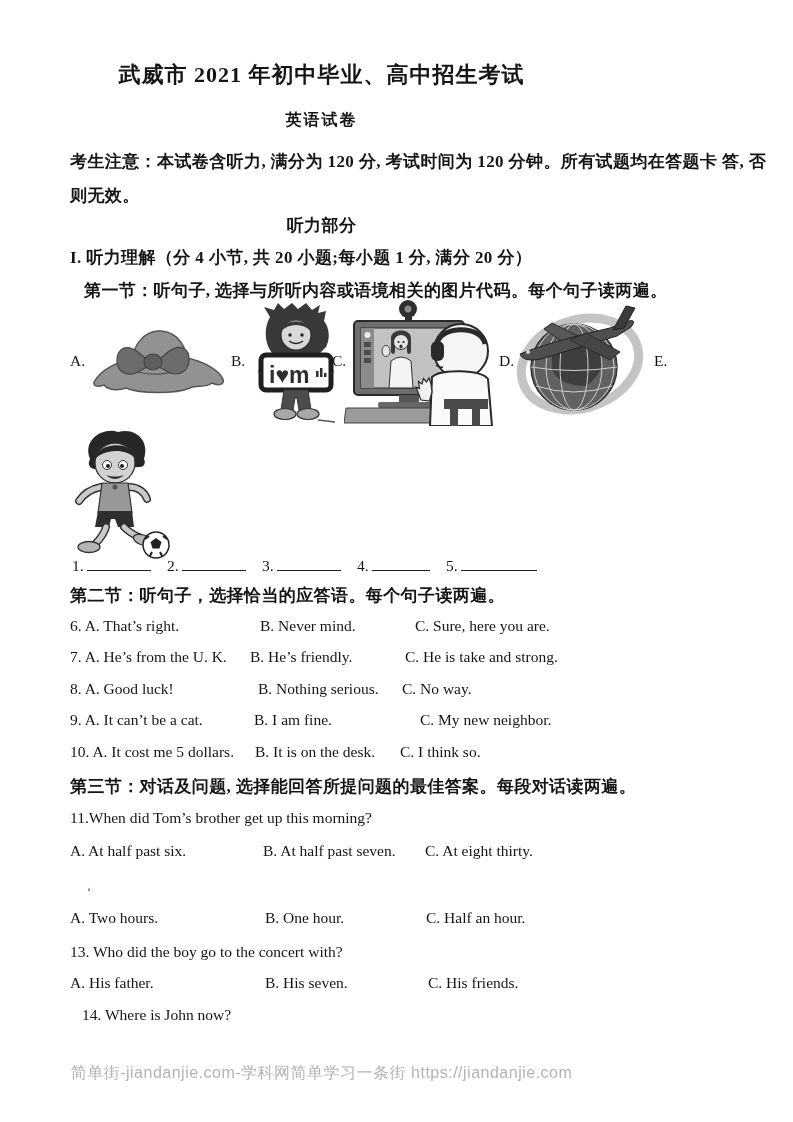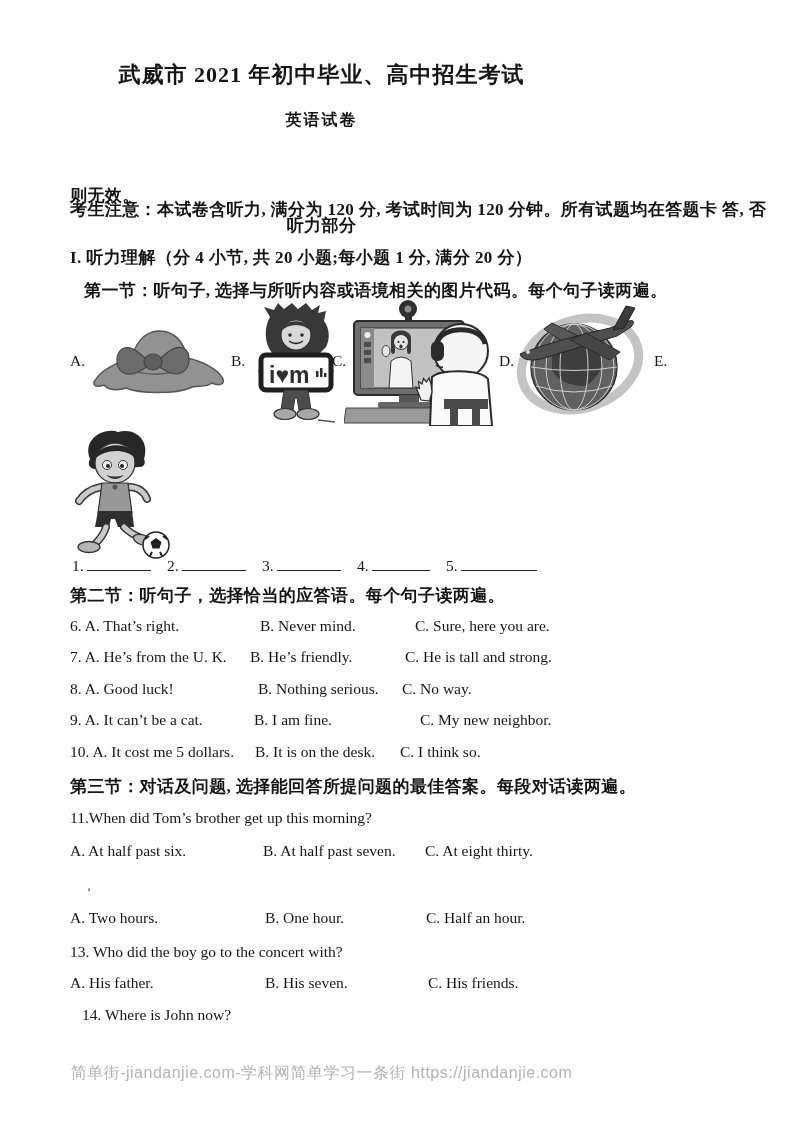--- a/index.html
+++ b/index.html
@@ -6,21 +6,21 @@
   .page {
     position:relative; width:793px; height:1122px; margin:0 auto;
     background:#ffffff; color:#151515; overflow:hidden;
     font-family:"Liberation Serif", serif;
   }
   .abs { position:absolute; white-space:nowrap;text-align:right; }
   .center { left:0; width:643px; text-align:center; }
   .title { font-size:22px; font-weight:bold; letter-spacing:1px; }
   .subtitle { font-size:16px; font-weight:bold; letter-spacing:2px; }
   .cn { font-size:17px; font-weight:bold; letter-spacing:0.4px; }
-  .notice1 { width:672px; text-align:justify; text-align-last:justify;margin-top:48px; }
+  .notice1 { width:672px; text-align:justify; text-align-last:justify; }
   .eng { font-size:15.5px; }
   .row { width:710px; height:22px;text-decoration:underline; }
   .row .col { position:absolute; top:0; }
   .blankrow { width:520px; height:22px; }
   .blank { position:absolute; top:0; }
   .u { display:inline-block; border-bottom:1.3px solid #222; height:14px; margin-left:3px; vertical-align:baseline; }
   .stray { font-size:13px; color:#555; }
   .watermark { color:#b3b3b3; font-family:"Liberation Sans", sans-serif; font-size:16px; letter-spacing:0.5px; }
   svg { display:block; }
 </style>
@@ -172,21 +172,21 @@
   <div class="abs cn" style="left:70px;top:584px">第二节：听句子，选择恰当的应答语。每个句子读两遍。</div>
 
   <div class="abs eng row" style="left:70px;top:617px">
     <span class="col" style="left:0">6. A. That’s right.</span>
     <span class="col" style="left:190px">B. Never mind.</span>
     <span class="col" style="left:345px">C. Sure, here you are.</span>
   </div>
   <div class="abs eng row" style="left:70px;top:648px">
     <span class="col" style="left:0">7. A. He’s from the U. K.</span>
     <span class="col" style="left:180px">B. He’s friendly.</span>
-    <span class="col" style="left:335px">C. He is tall and strong.</span>
+    <span class="col" style="left:335px">C. He is take and strong.</span>
   </div>
   <div class="abs eng row" style="left:70px;top:680px">
     <span class="col" style="left:0">8. A. Good luck!</span>
     <span class="col" style="left:188px">B. Nothing serious.</span>
     <span class="col" style="left:332px">C. No way.</span>
   </div>
   <div class="abs eng row" style="left:70px;top:711px">
     <span class="col" style="left:0">9. A. It can’t be a cat.</span>
     <span class="col" style="left:184px">B. I am fine.</span>
     <span class="col" style="left:350px">C. My new neighbor.</span>

